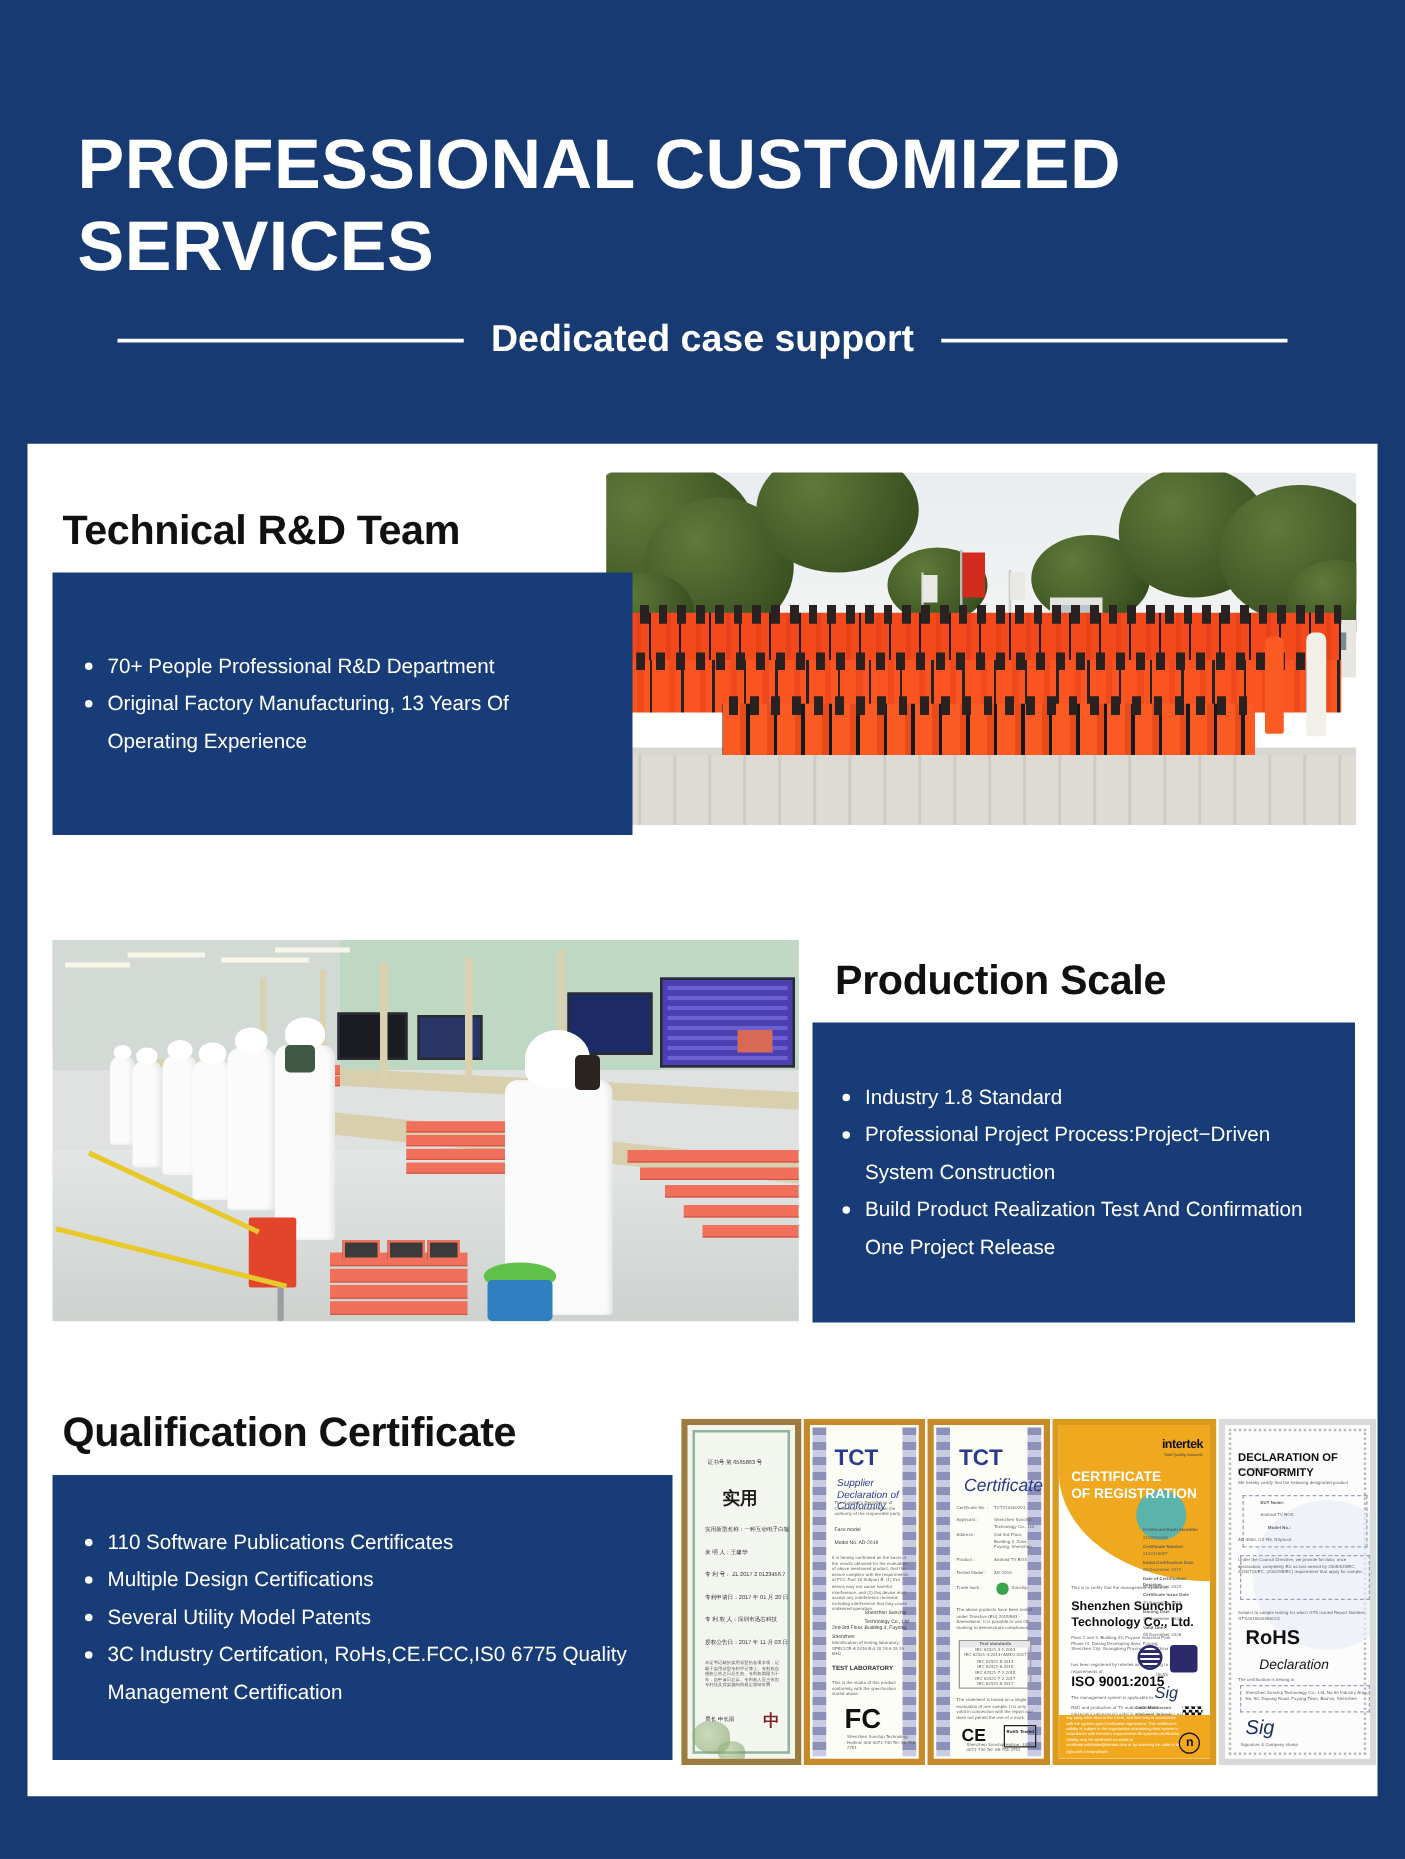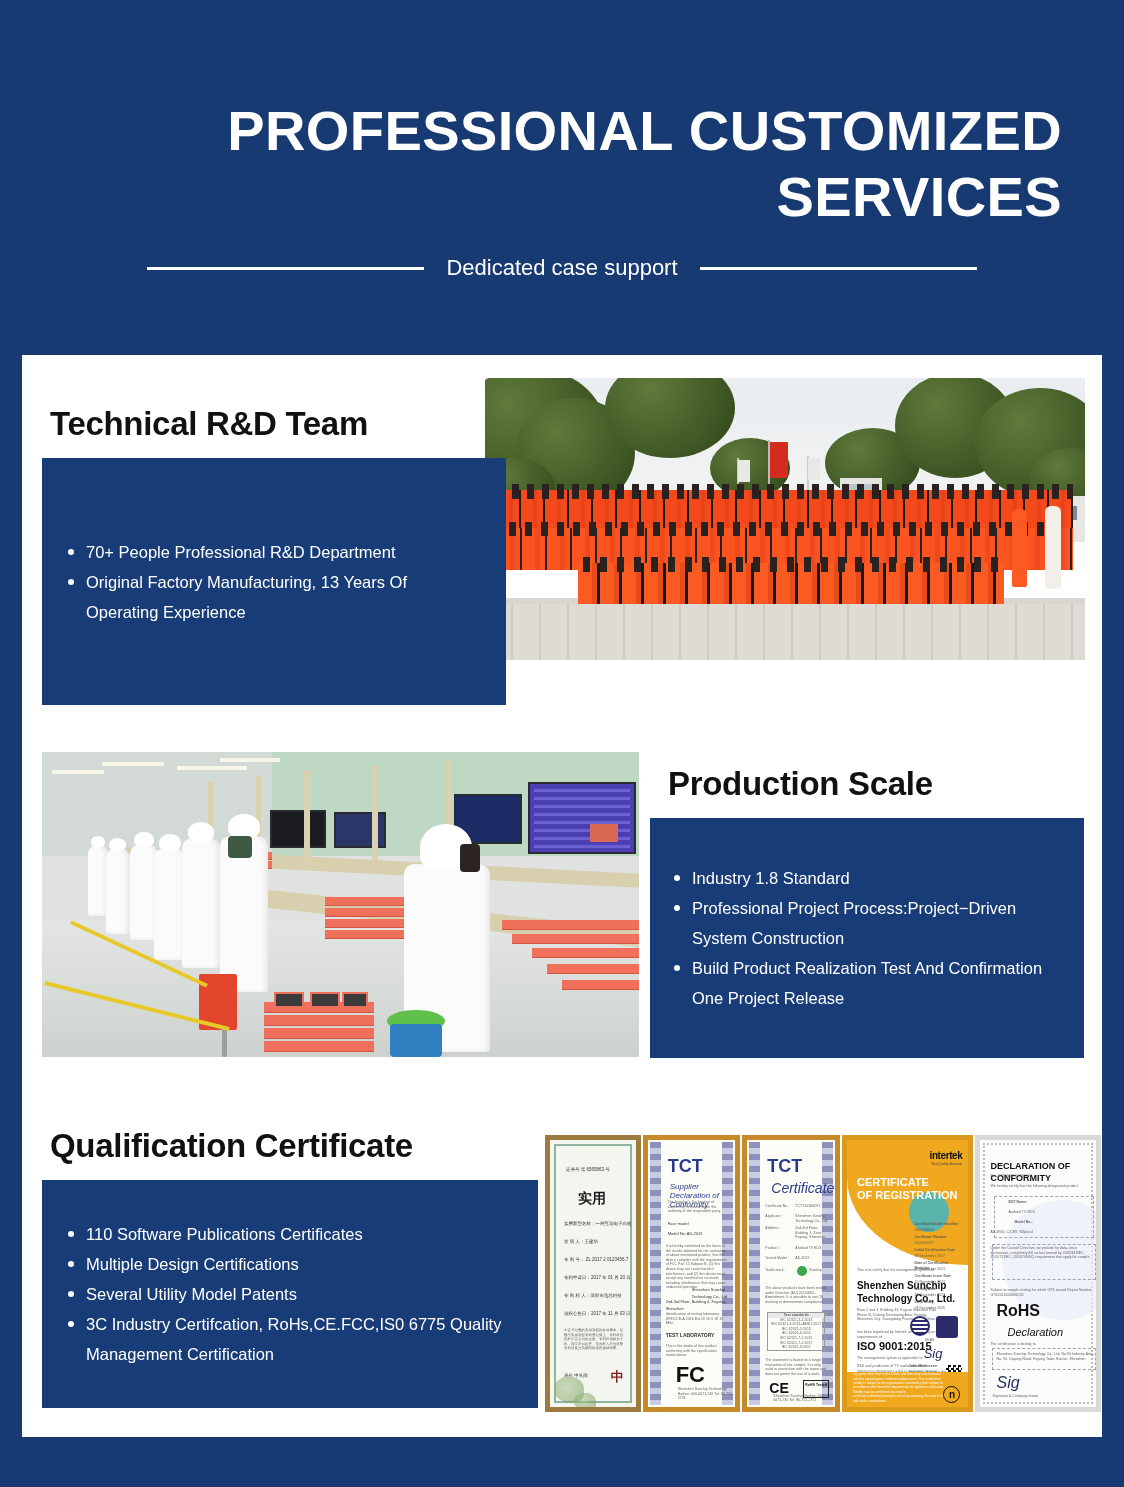--- a/index.html
+++ b/index.html
@@ -8,31 +8,31 @@
     background: #173A73;
     font-family: "Liberation Sans", sans-serif;
     overflow: hidden;
   }
   .page { position: relative; width: 1124px; height: 1487px; background: #173A73; }
 
   
   .header { position: absolute; left: 0; top: 0; width: 1124px; height: 355px; }
   .hdr-title {
     position: absolute; left: 62px; top: 98px; width: 1000px;
-    text-align: right; color: #ffffff;
+    text-align: left; color: #ffffff;
     font-size: 56px; font-weight: bold; line-height: 1.18;
     letter-spacing: 0.4px;
   }
   .hdr-sub-wrap {
     position: absolute; left: 0; top: 255px; width: 1124px;
     display: flex; align-items: center; justify-content: center;
   }
   .hdr-rule { width: 277px; height: 3px; background: #ffffff; }
   .hdr-sub {
-    color: #ffffff; font-size: 22px; font-weight: normal;
+    color: #ffffff; font-size: 30px; font-weight: bold;
     padding: 0 22px; white-space: nowrap;
   }
 
   
   .card {
     position: absolute; left: 22px; top: 355px;
     width: 1080px; height: 1082px; background: #ffffff;
   }
 
   
@@ -211,21 +211,21 @@
 
         <div style="position:absolute;right:2%;top:18%;width:16px;height:70%;background:#f2efe8;border-radius:6px 6px 2px 2px;"></div>
         <div style="position:absolute;right:8%;top:20%;width:15px;height:66%;background:#fb5a22;border-radius:6px 6px 2px 2px;"></div>
       </div>
 
       <div style="position:absolute;left:0;bottom:0;width:100%;height:20%;
         background:repeating-linear-gradient(90deg,#dedbd4 0 26px,#cfccc5 26px 28px),
                    repeating-linear-gradient(0deg,#00000008 0 13px,#00000012 13px 14px);"></div>
     </div>
 
-    <div class="bluebox" style="left:20px; top:103px; width:464px; height:247px; padding:26px 24px;">
+    <div class="bluebox" style="left:20px; top:103px; width:464px; height:210px; padding:26px 24px;">
       <ul>
         <li>70+ People Professional R&amp;D Department</li>
         <li>Original Factory Manufacturing, 13 Years Of Operating Experience</li>
       </ul>
     </div>
 
     <div class="sec-heading" style="left:646px; top:410px;">Production Scale</div>
 
     <div class="photo ph-fact" style="left:20px; top:397px; width:597px; height:305px;">
       <div class="ceil"></div>

